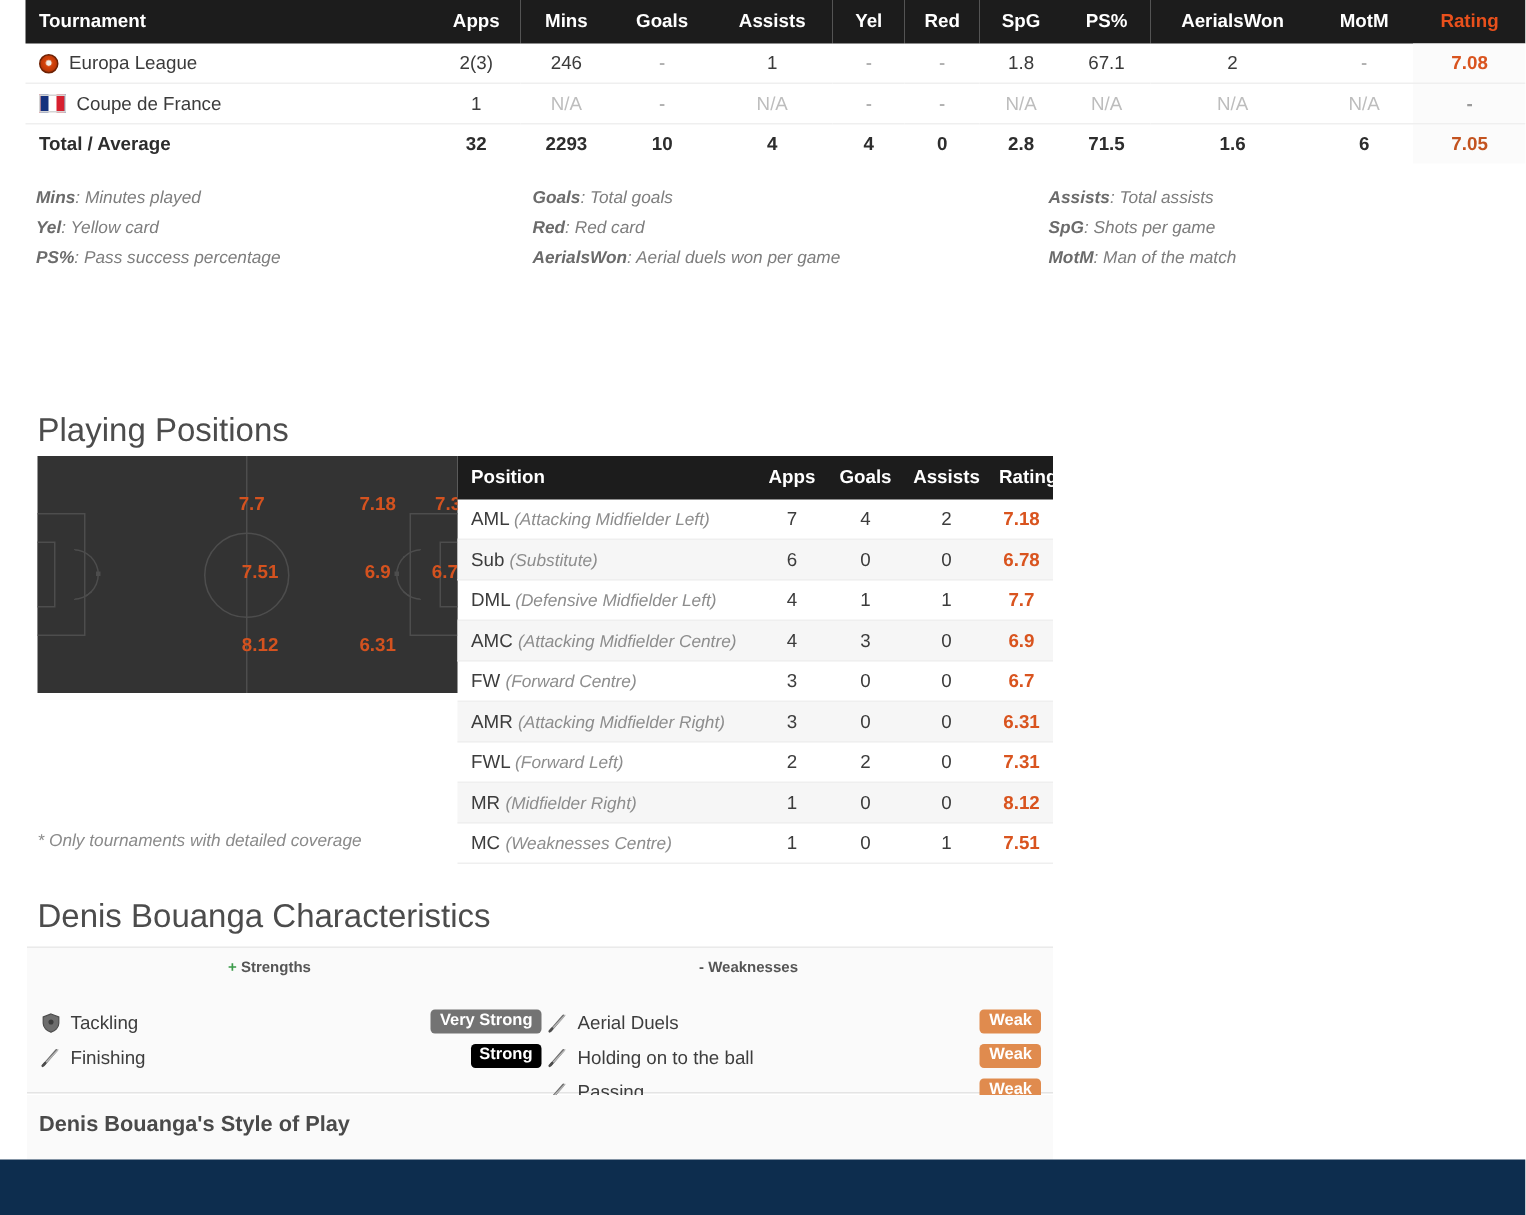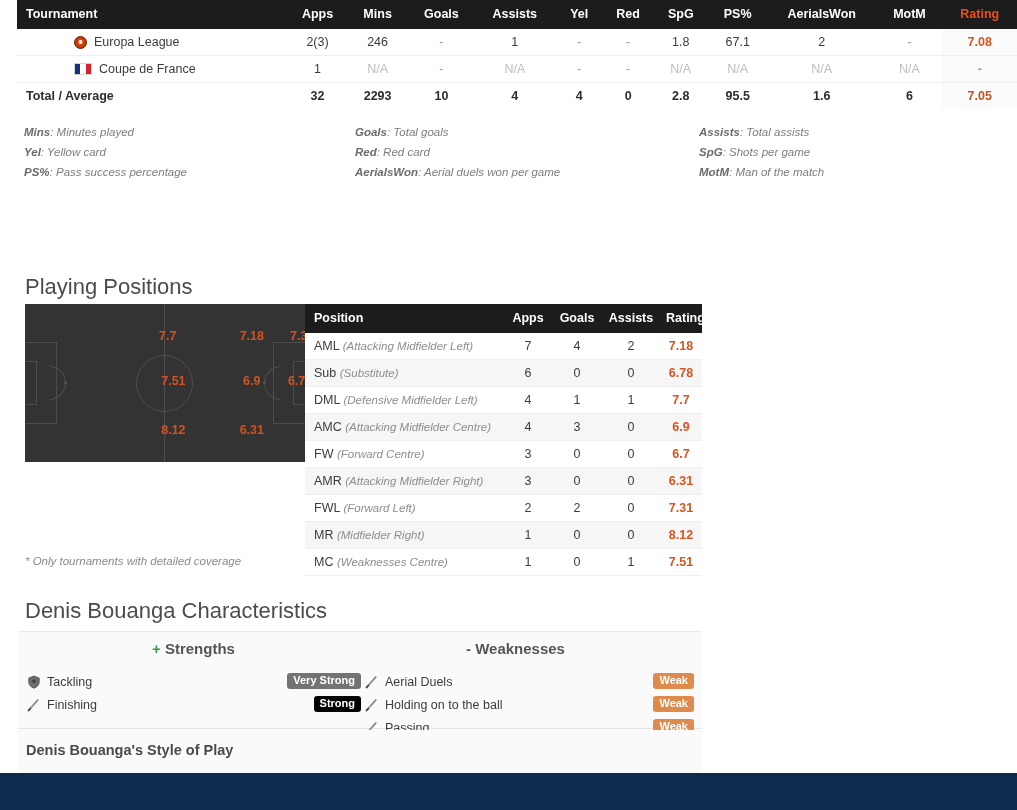--- a/index.html
+++ b/index.html
@@ -29,21 +29,21 @@
   }
   table.stat tbody td.name-col { text-align: left; padding-left: 9px; }
   table.stat tbody tr.alt td { background: #f6f6f6; }
   table.stat tbody tr.total td { font-weight: bold; color: #2d2d2d; border-bottom: none; }
   table.stat td.rating { color: #d9541f; font-weight: bold; background: #fbfbfb; }
   table.stat tbody tr.alt td.rating { background: #f2f2f2; }
   table.stat td.na { color: #bdbdbd; }
   table.stat td.dash { color: #9a9a9a; }
   table.stat tbody tr.total td.rating { color:#c3531f; }
 
-  .tour-cell { display: flex; align-items: center; gap: 7px; margin-left: 48px; }
+  .tour-cell { display: flex; align-items: center; gap: 7px; }
   .badge-euro {
     width: 13px; height: 13px; border-radius: 50%;
     background: radial-gradient(circle at 50% 45%, #f2efe8 0%, #f2efe8 22%, #d8470e 26%, #c23a08 60%, #8e2a05 100%);
     border: 1px solid #6d2104; flex: 0 0 auto;
   }
   .flag-fr {
     width: 18px; height: 12px; flex: 0 0 auto;
     background: linear-gradient(to right, #15317e 0 33.3%, #ffffff 33.3% 66.6%, #d7202f 66.6% 100%);
     border: 1px solid #d4d4d4;
   }
@@ -107,21 +107,21 @@
 
   
   .h-charac {
     position: absolute; left: 25px; top: 598px;
     font-size: 22px; color: #4c4c4c; font-weight: normal;
   }
   .charac-panel {
     position: absolute; left: 18px; top: 631px; width: 684px; height: 98px;
     background: #fafafa; border-top: 1px solid #eaeaea; border-bottom: 1px solid #e4e4e4;
   }
-  .charac-head { position: absolute; top: 8px; font-size: 15px; font-weight: bold; color: #555; }
+  .charac-head { position: absolute; top: 8px; font-size: 10px; font-weight: bold; color: #555; }
   .strengths-head { left: 134px; }
   .weaknesses-head { left: 448px; }
   .strengths-head .plus { color: #3b9b4a; font-weight: bold; }
   .weaknesses-head .minus { color: #555; font-weight: bold; }
 
   .col-list { position: absolute; top: 34px; }
   .col-strength { left: 8px; width: 335px; }
   .col-weak { left: 346px; width: 330px; }
   .crow { display: flex; align-items: flex-end; height: 23px; }
   .crow .cname { font-size: 12.5px; color: #3d3d3d; flex: 1 1 auto; padding-left: 6px; white-space: nowrap; }
@@ -216,21 +216,21 @@
 
         <tr class="total">
           <td class="name-col">Total / Average</td>
           <td>32</td>
           <td>2293</td>
           <td>10</td>
           <td>4</td>
           <td>4</td>
           <td>0</td>
           <td>2.8</td>
-          <td>95.5</td>
+          <td>71.5</td>
           <td>1.6</td>
           <td>6</td>
           <td class="rating">7.05</td>
         </tr>
 
       </tbody>
     </table>
   </div>
 
   <div class="legend">

